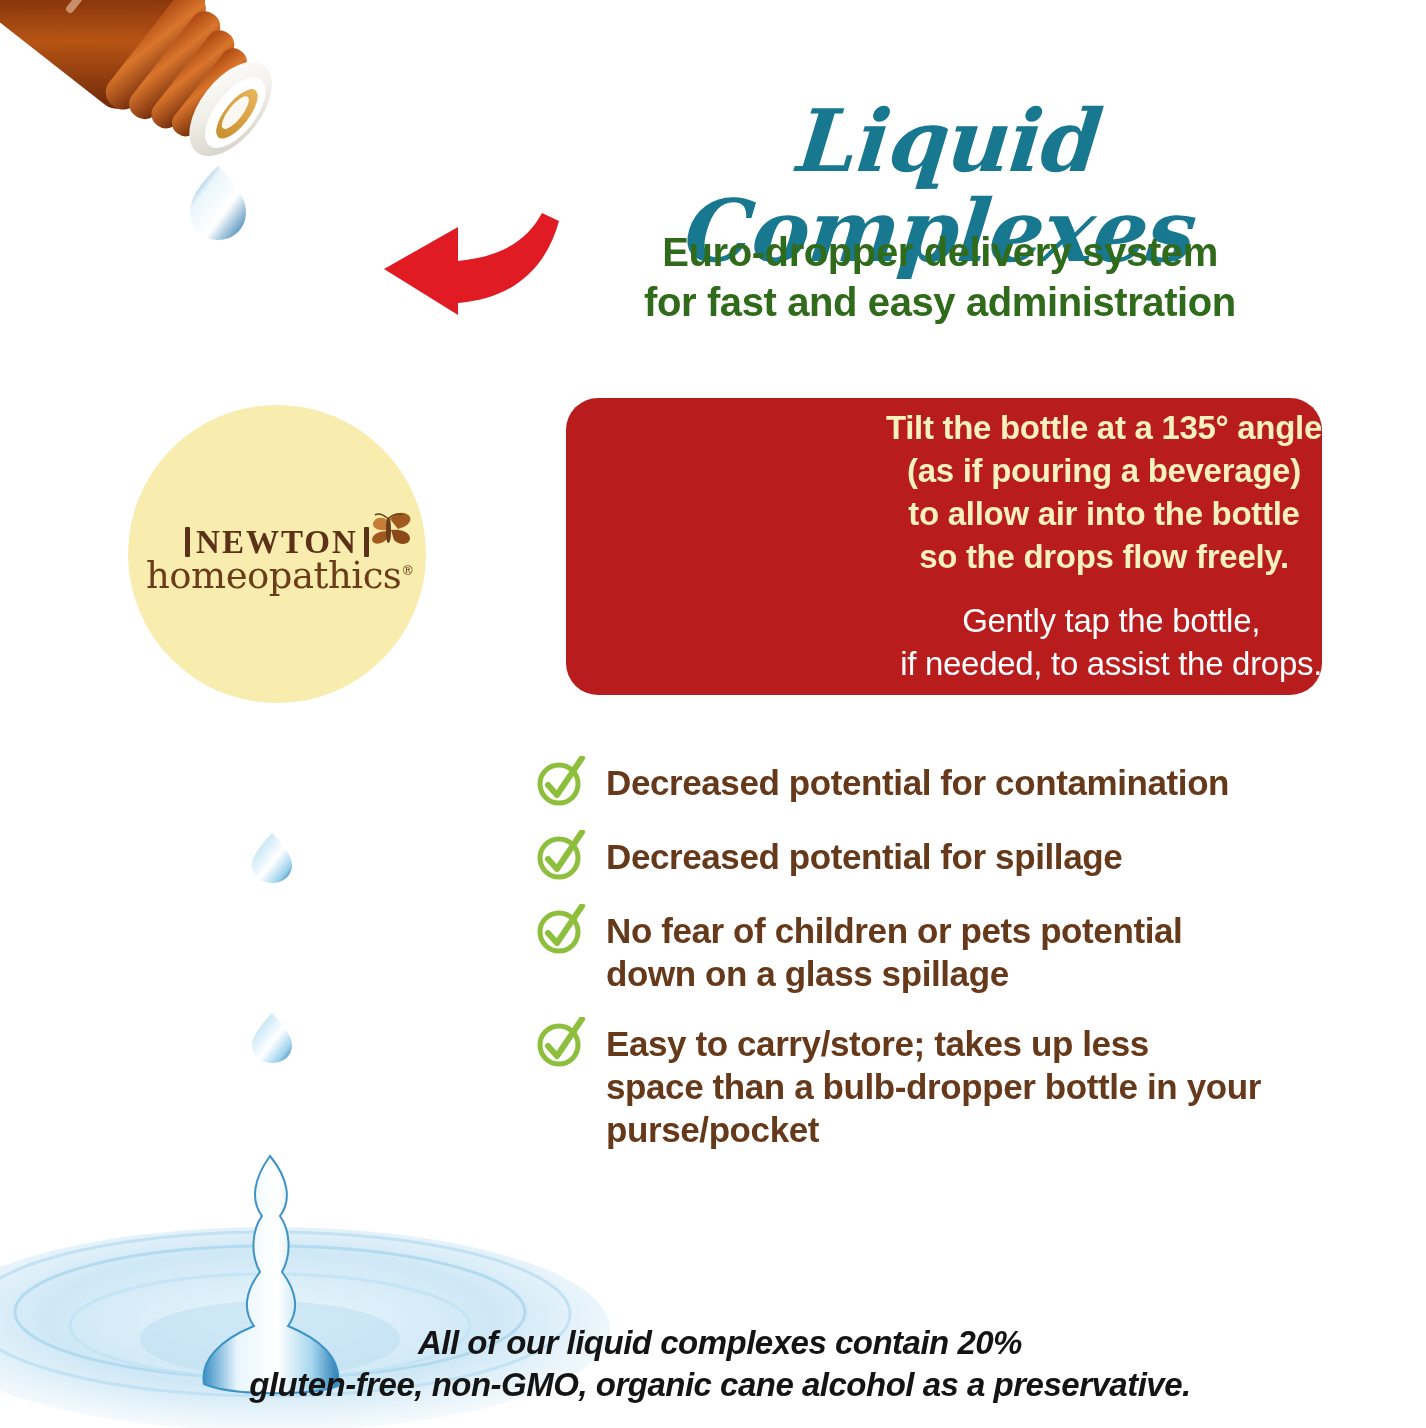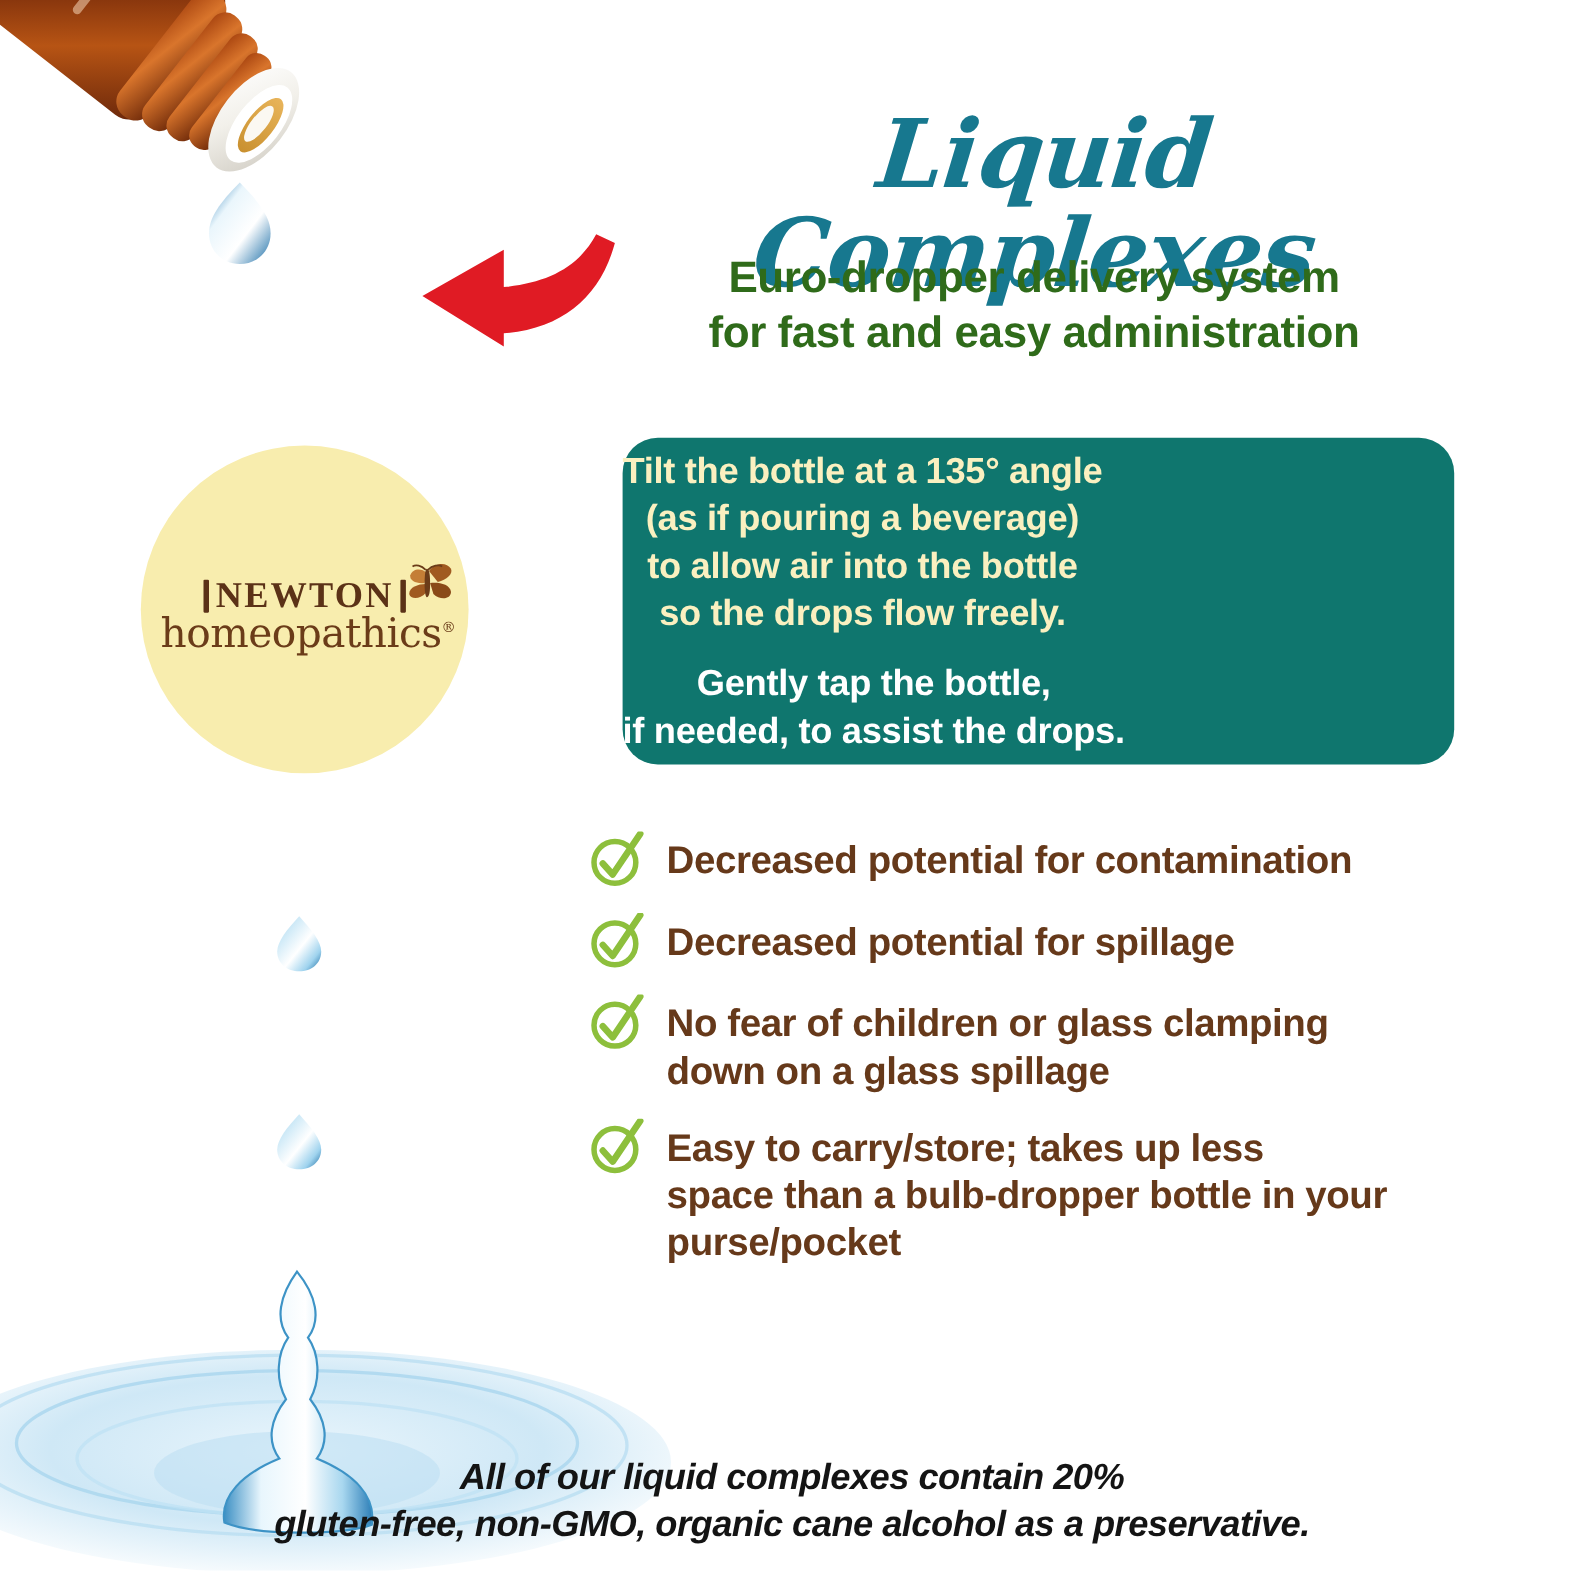--- a/index.html
+++ b/index.html
@@ -106,38 +106,38 @@
     position:absolute;
     right:-4px; top:-14px;
     width:46px;height:42px;
   }
 
   
   .teal-card{
     position:absolute;
     left:566px; top:398px;
     width:756px; height:297px;
-    background:#0f766e;
+    background:#b91c1c;
     border-radius:32px;
     display:flex;
     flex-direction:column;
-    align-items:flex-start;
+    align-items:flex-end;
     justify-content:center;
   }
   .teal-main{
     color:#FAF0C0;
     font-weight:bold;
     font-size:33px;
     line-height:1.30;
     text-align:center;
     letter-spacing:-0.3px;
   }
   .teal-sub{
     color:#FFFFFF;
-    font-weight:bold;
+    font-weight:normal;
     font-size:33px;
     line-height:1.30;
     text-align:center;
     margin-top:22px;
     letter-spacing:-0.3px;
   }
 
   
   .benefits{
     position:absolute;
@@ -329,21 +329,21 @@
         <div>Decreased potential for spillage</div>
       </div>
     </div>
 
     <div class="benefit">
       <svg class="check-icon" viewBox="0 0 52 52">
         <circle cx="25" cy="28" r="19" fill="none" stroke="#8DBF3C" stroke-width="5"></circle>
         <path d="M14 29 L23 39 L48 2" fill="none" stroke="#8DBF3C" stroke-width="6" stroke-linecap="round" stroke-linejoin="round"></path>
       </svg>
       <div class="benefit-text">
-        <div>No fear of children or glass clamping</div>
+        <div>No fear of children or pets potential</div>
         <div>down on a glass spillage</div>
       </div>
     </div>
 
     <div class="benefit">
       <svg class="check-icon" viewBox="0 0 52 52">
         <circle cx="25" cy="28" r="19" fill="none" stroke="#8DBF3C" stroke-width="5"></circle>
         <path d="M14 29 L23 39 L48 2" fill="none" stroke="#8DBF3C" stroke-width="6" stroke-linecap="round" stroke-linejoin="round"></path>
       </svg>
       <div class="benefit-text">

